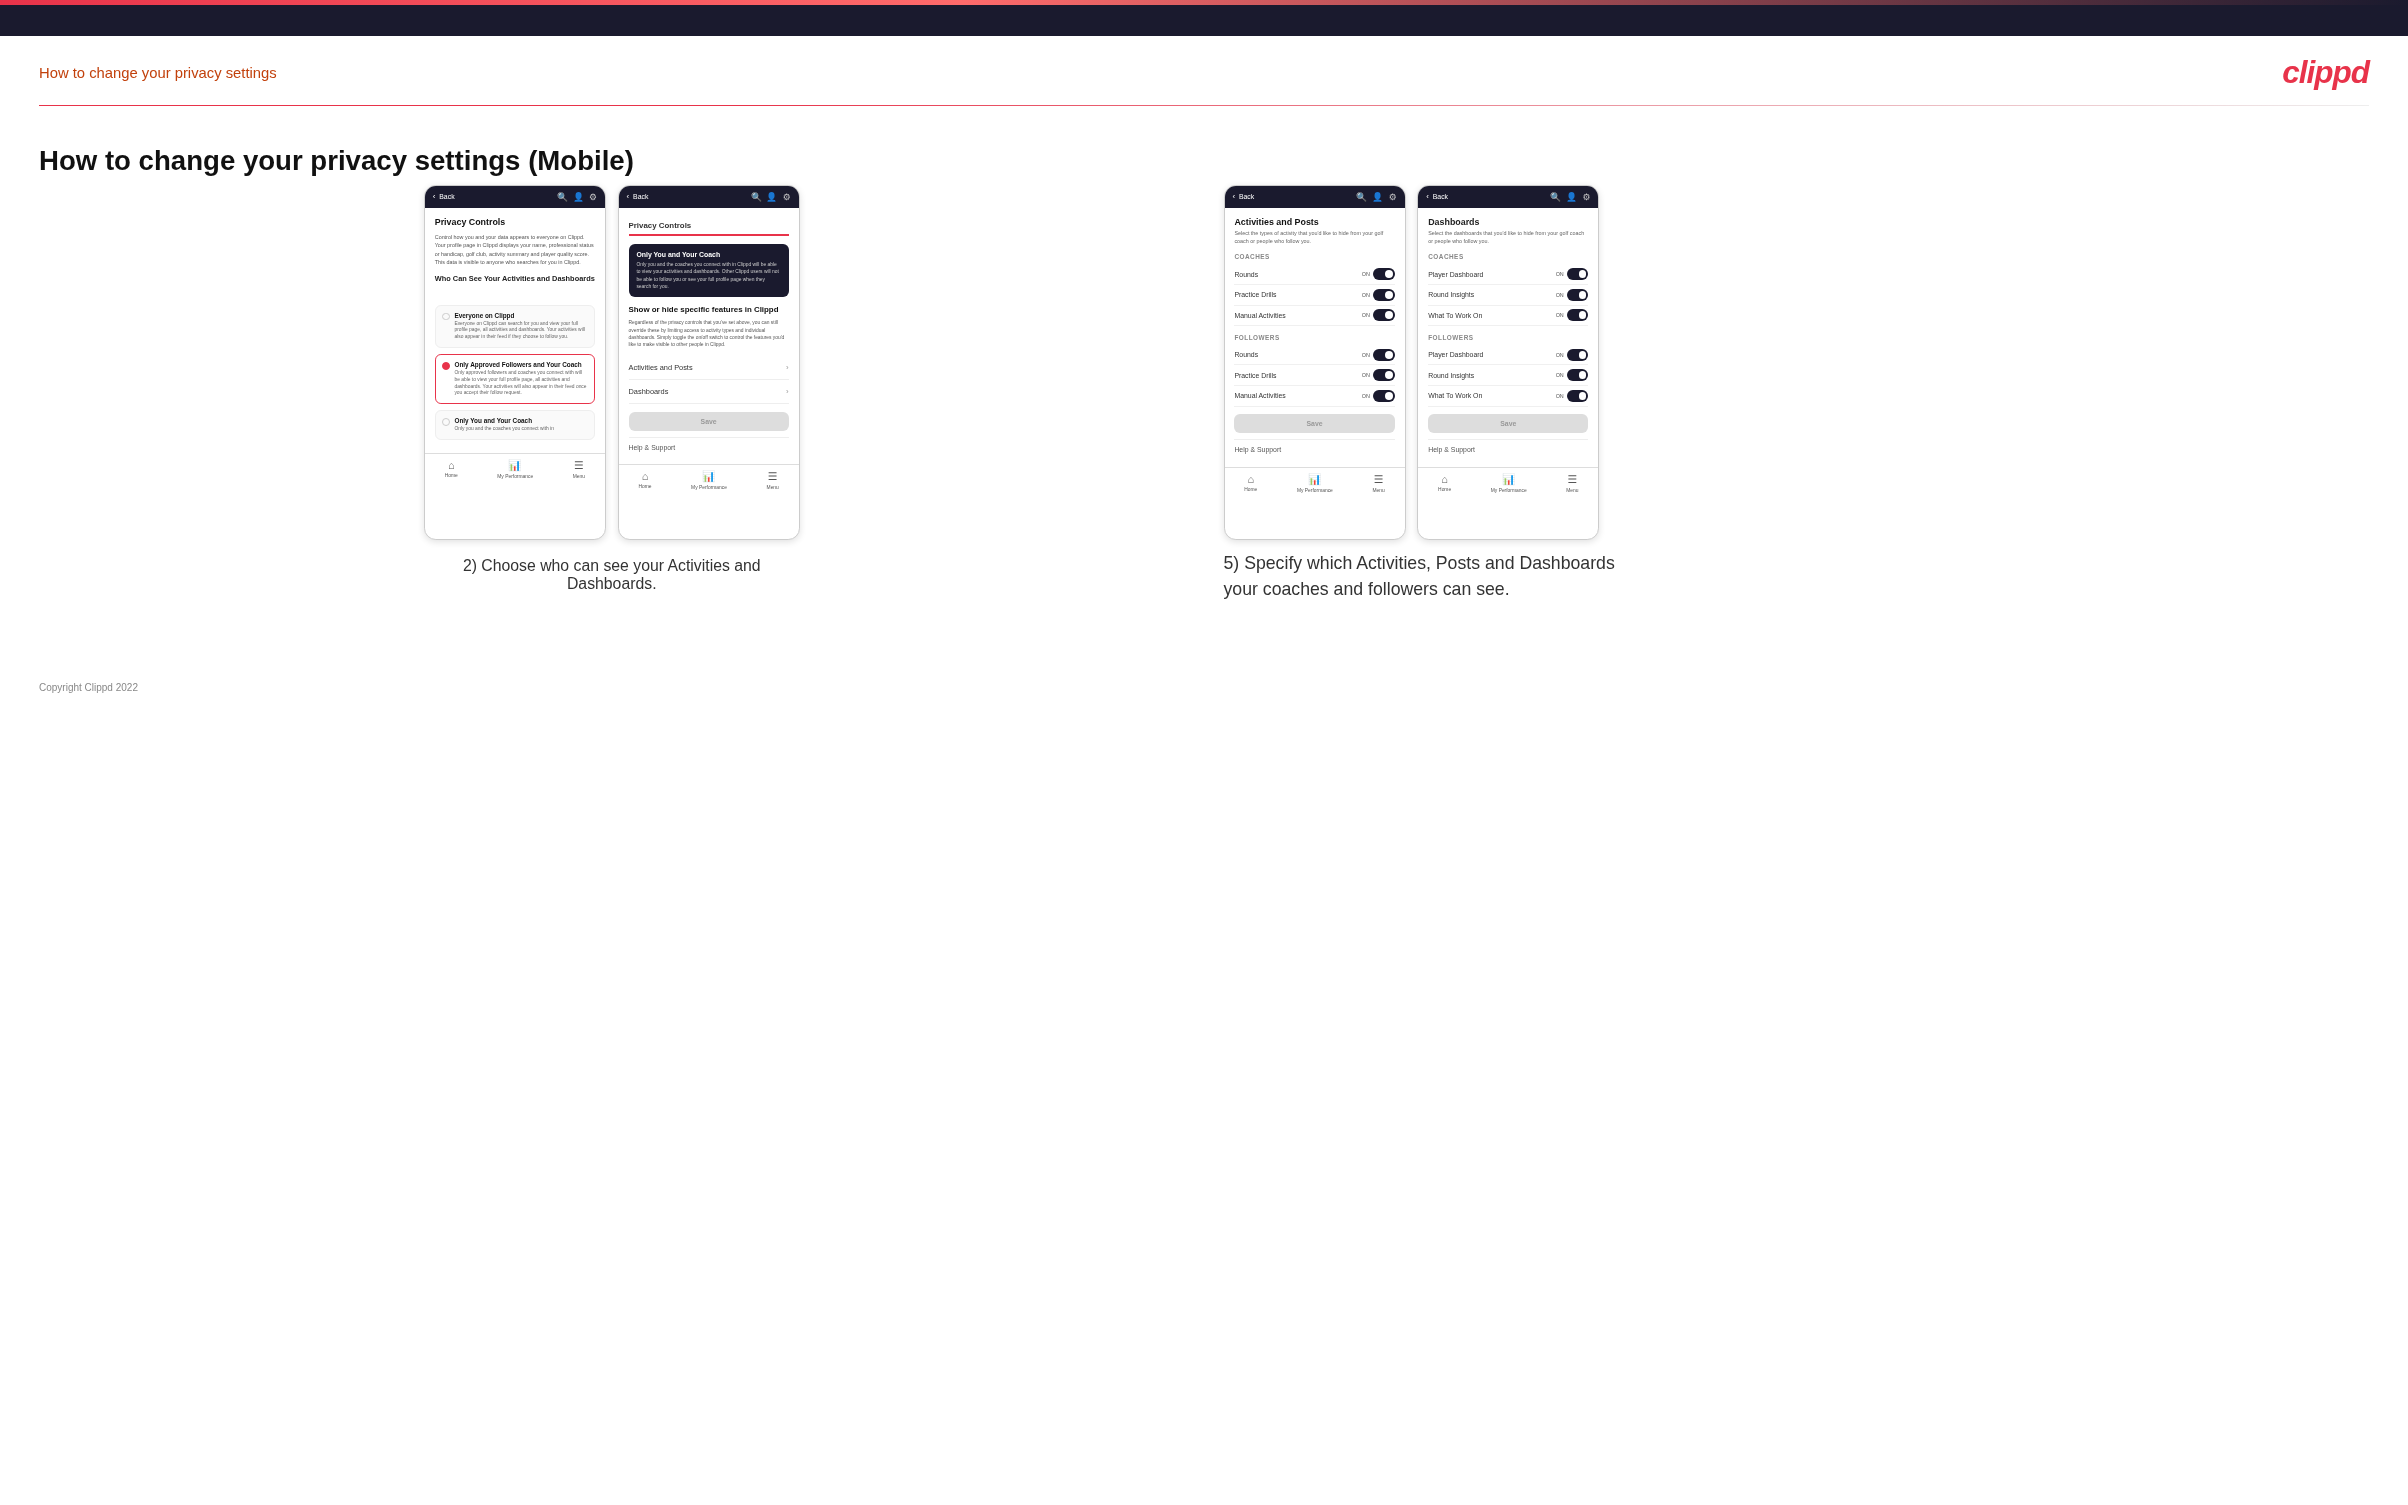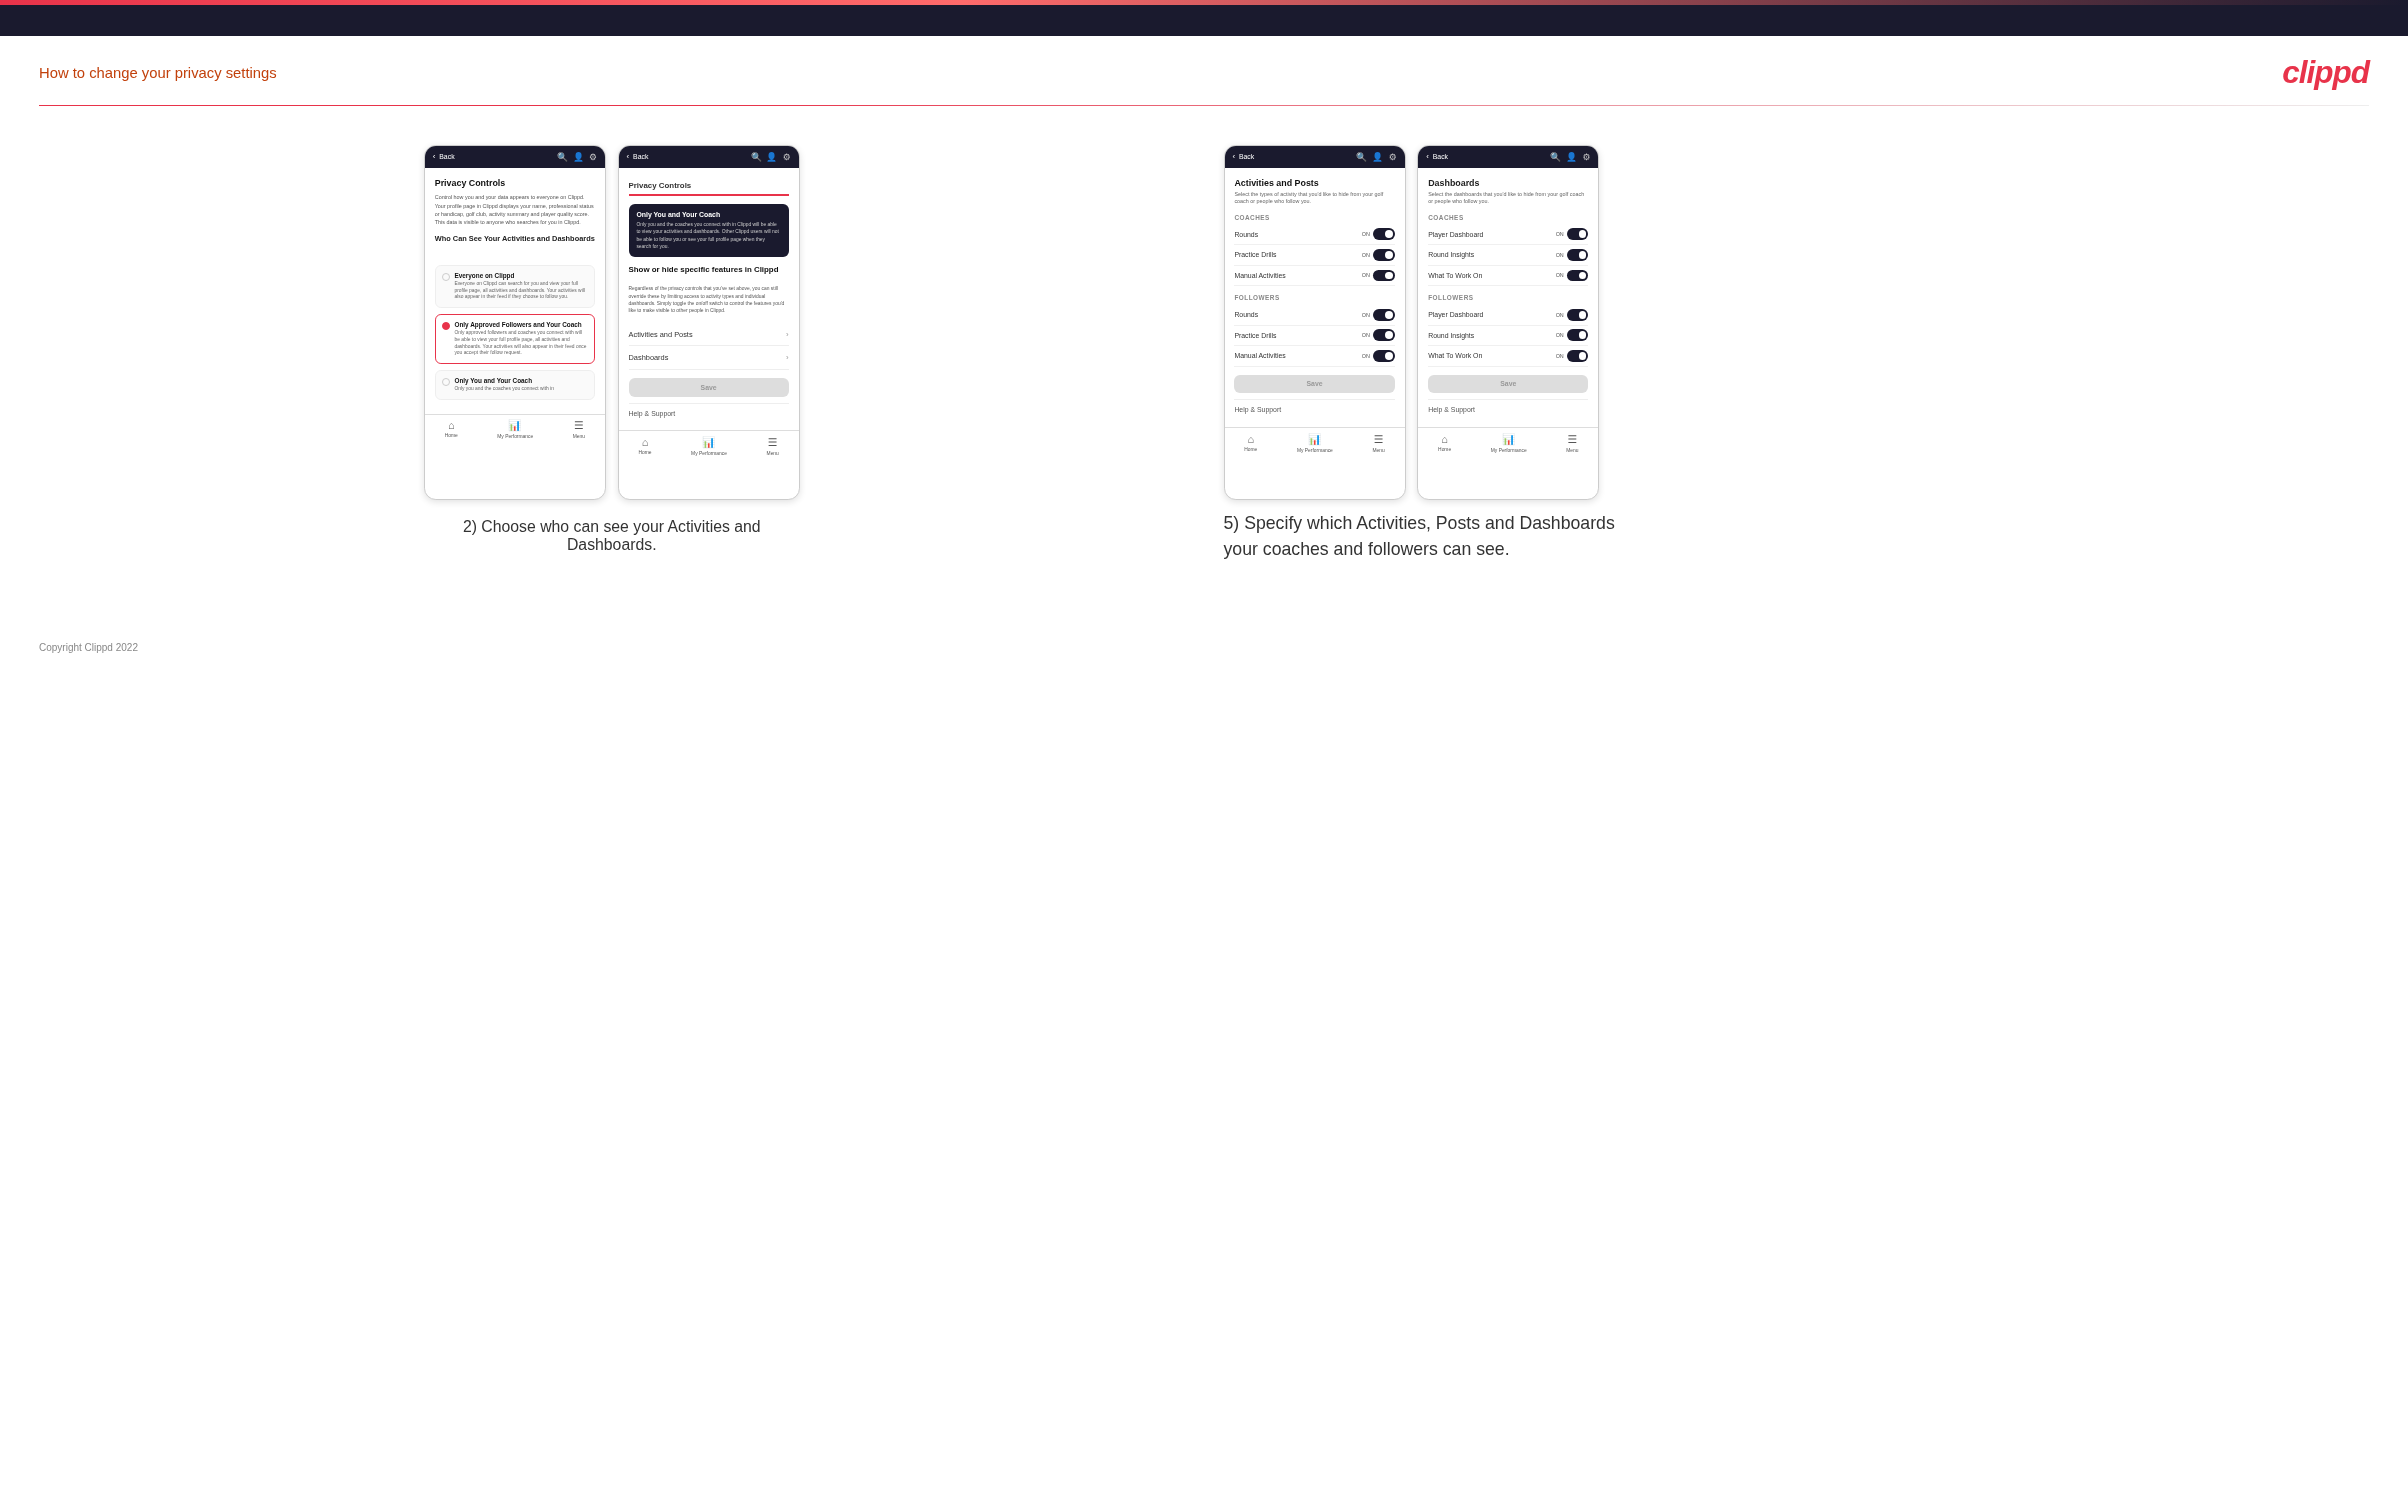--- a/index.html
+++ b/index.html
@@ -181,21 +181,21 @@
       font-size: 4.9px;
       line-height: 1.5;
       color: #ccc;
     }
 
     
     .show-hide-title {
       font-size: 7.9px;
       font-weight: 700;
       color: #111;
-      margin-bottom: 11px;
+      margin-bottom: 5px;
     }
     .show-hide-body {
       font-size: 4.9px;
       color: #555;
       line-height: 1.5;
       margin-bottom: 7.9px;
     }
 
     
     .menu-item {
@@ -381,20 +381,21 @@
 
 <div style="background:#1a1a2e; height:31.5px;"></div>
 
 <div class="header">
   <span class="header-title">How to change your privacy settings</span>
   <span class="logo">clippd</span>
 </div>
 <div class="header-divider"></div>
 
 <div class="main">
+  <div class="page-heading">How to change your privacy settings (Mobile)</div>
 
   <div class="groups-container">
 
     <div class="group-left">
       <div class="phones-pair">
 
         <div class="phone-mock">
           <div class="phone-topbar">
             <div class="phone-topbar-left">
               <span class="back-arrow">‹</span>

